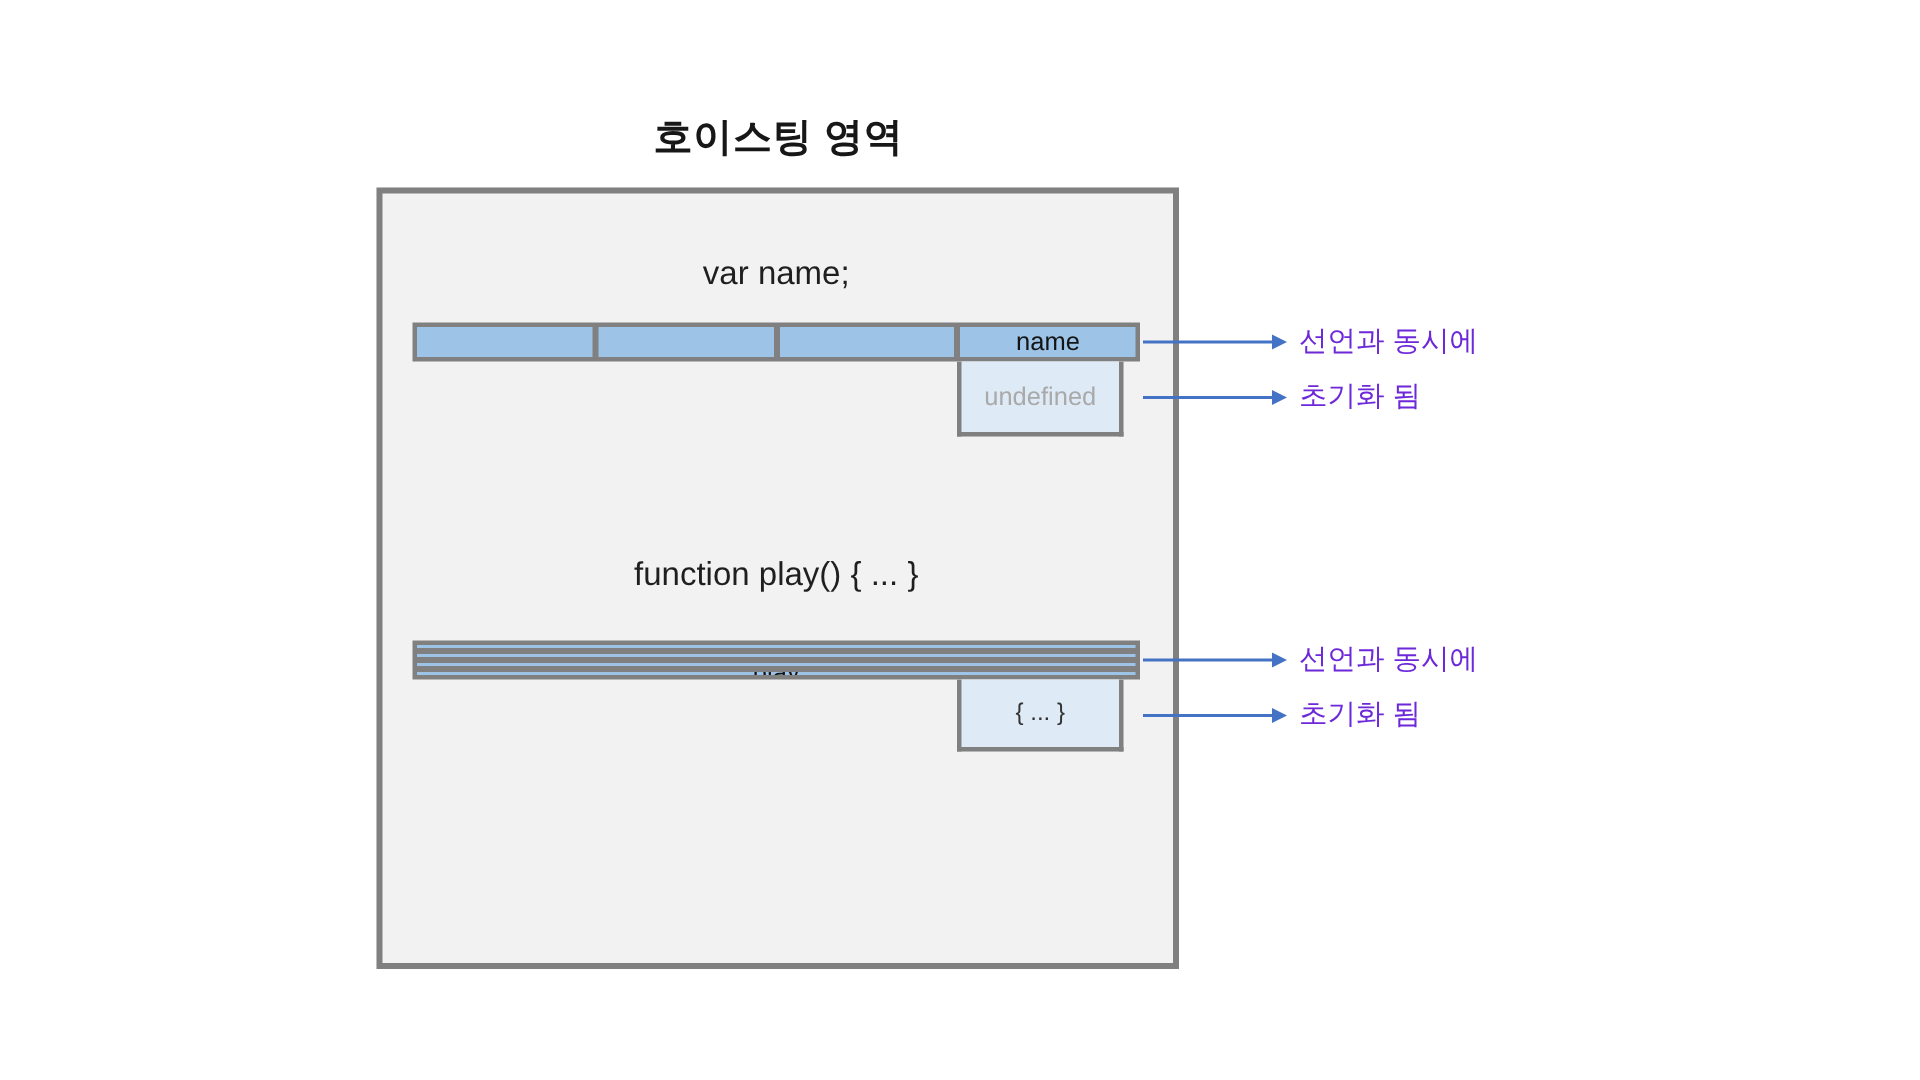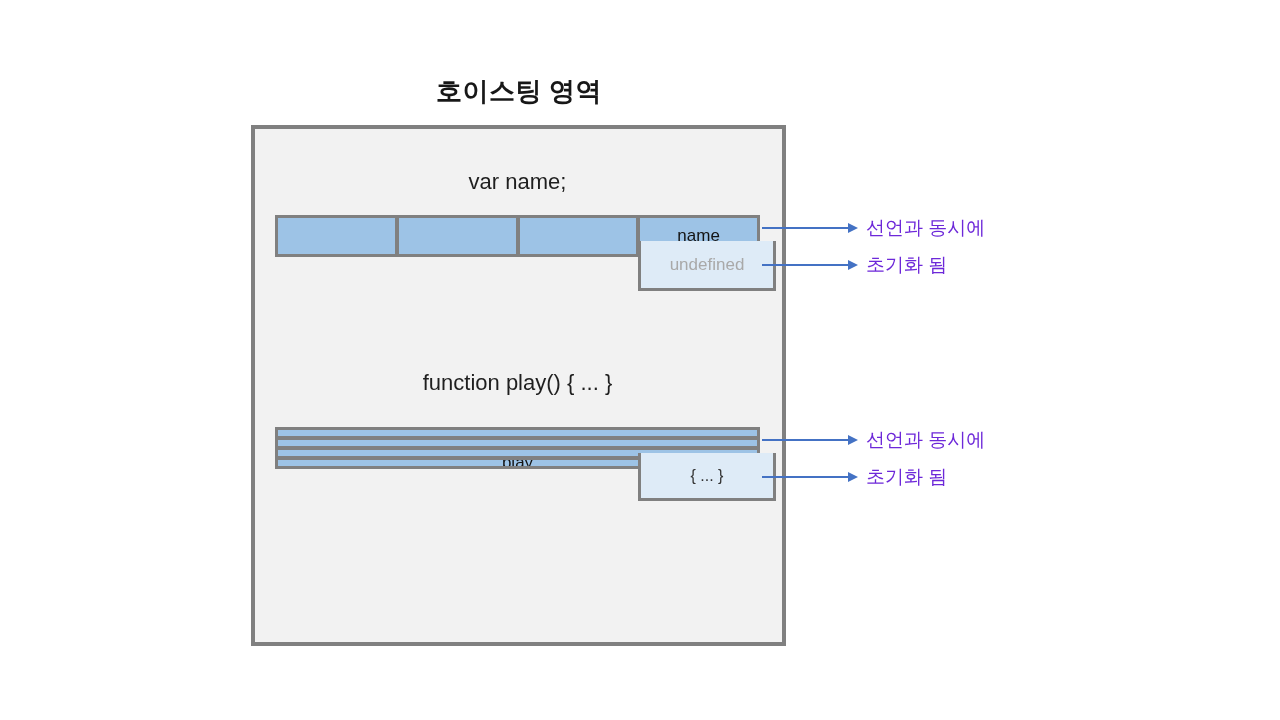--- a/index.html
+++ b/index.html
@@ -7,59 +7,58 @@
   body { position: relative; font-family: "Liberation Sans", "DejaVu Sans", sans-serif; }
 
   .abs { position: absolute; }
 
   
   .diagram-title {
     left: 251px; top: 74px; width: 536px;
     text-align: center;
     font-size: 26px; font-weight: bold; color: #171717;
     letter-spacing: 0.5px;
-    font-family: Liberation Serif, serif;
   }
 
   
   .main-box {
     left: 251px; top: 125px; width: 535px; height: 521px;
     background: #f2f2f2;
     border: 4px solid #808080;
   }
 
   
   .code-label {
     left: 275px; width: 485px;
     text-align: center;
     font-size: 22px; color: #1f1f1f;
   }
   .code-label.s1 { top: 169px; }
   .code-label.s2 { top: 370px; }
 
   
   .slot-bar {
-    left: 275px; width: 485px; height: 42px;
+    left: 275px; width: 485px; height: 26px;
     background: #808080;
     padding: 3px;
     display: flex; gap: 4px;
   }
   .slot-bar.s1 { top: 215px; }
   .slot-bar.s2 { top: 427px; flex-direction: column; }
   .slot-bar .cell {
     flex: 1 1 0;
     background: #9dc3e6;
     display: flex; align-items: center; justify-content: center;
     font-size: 17px; color: #141414;
     overflow: hidden;
   }
 
   
   .value-cell {
-    left: 638px; width: 138px;
+    left: 638px; width: 111px;
     background: #deebf7;
     border: 3px solid #808080;
     border-top: none;
     display: flex; align-items: center; justify-content: center;
     font-size: 17px;
   }
   .value-cell.s1 { top: 241px; height: 50px; color: #a9a9a9; }
   .value-cell.s2 { top: 453px; height: 48px; color: #333333; font-size: 16px; }
 
   

